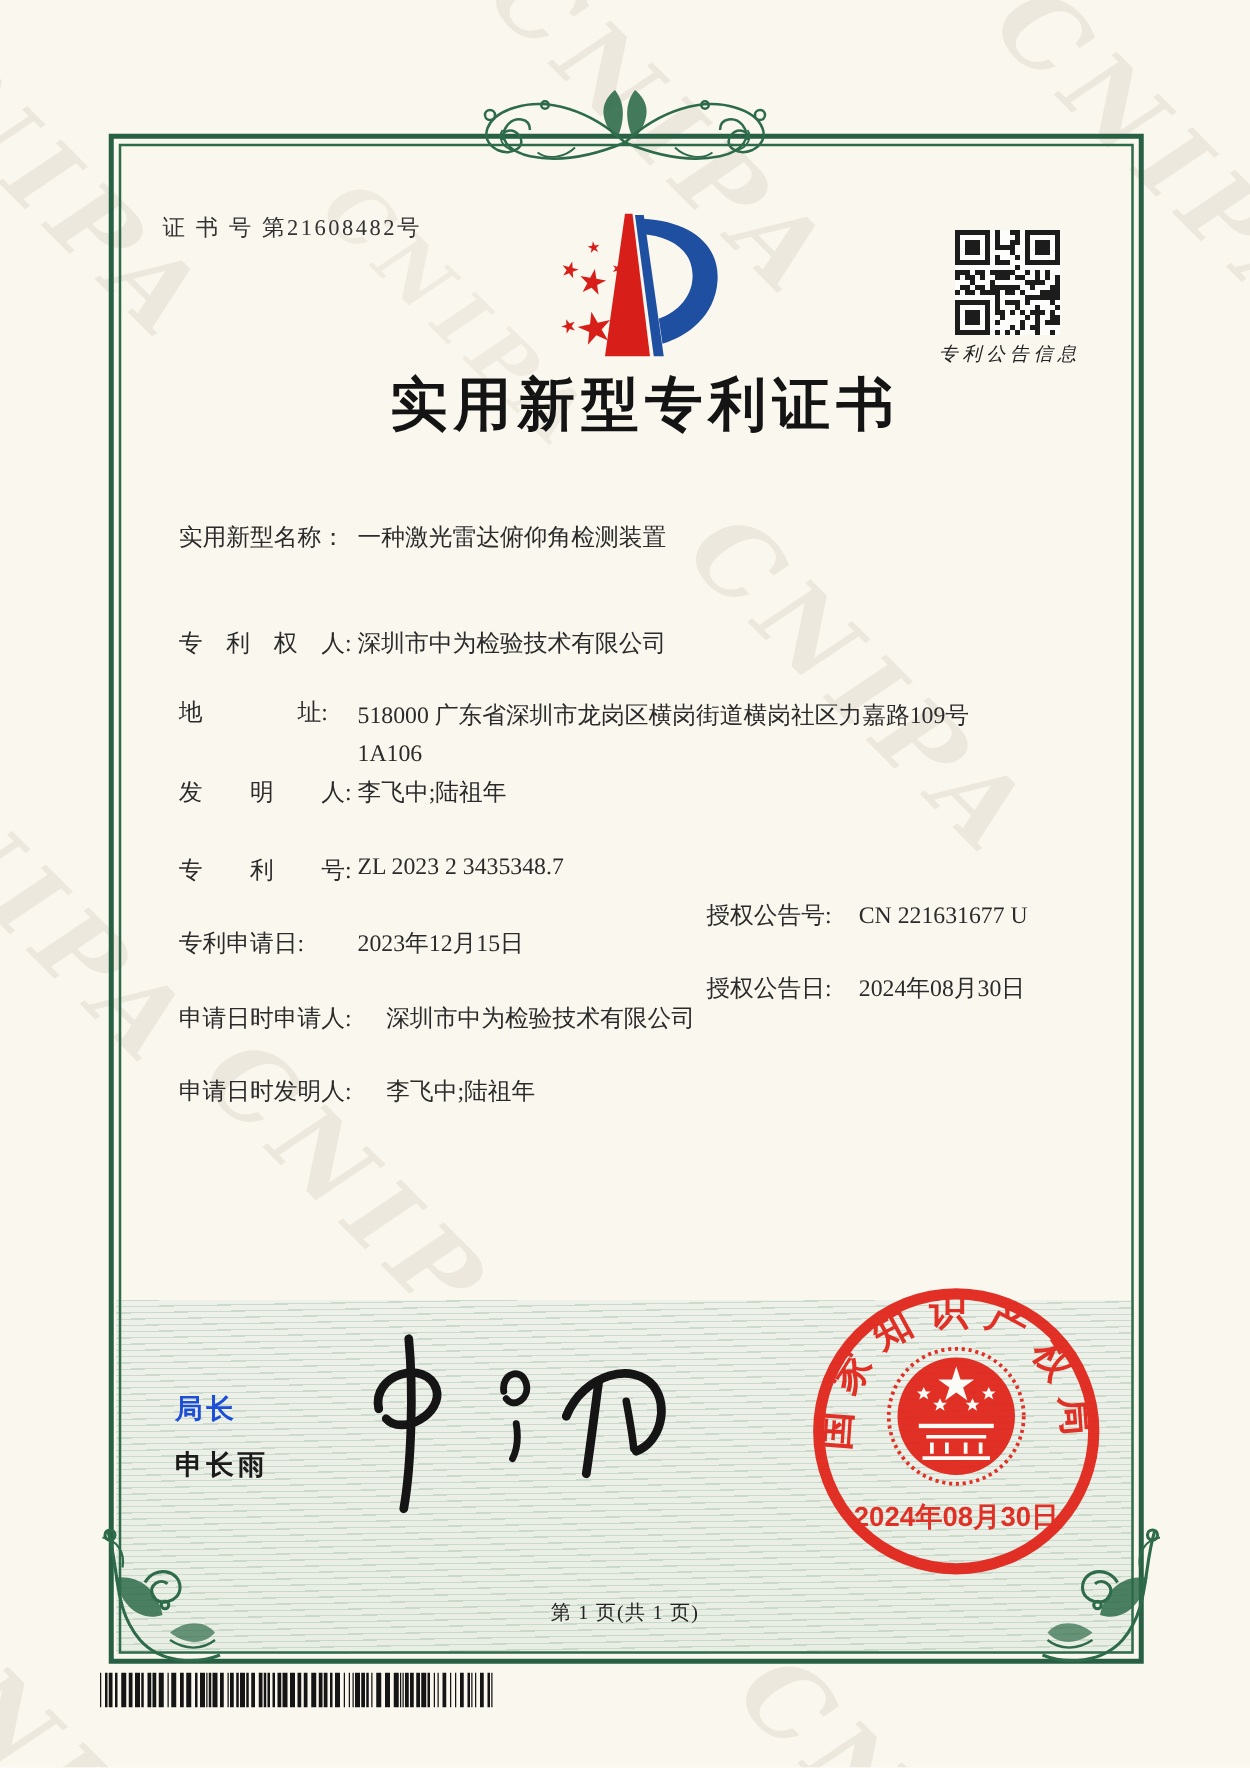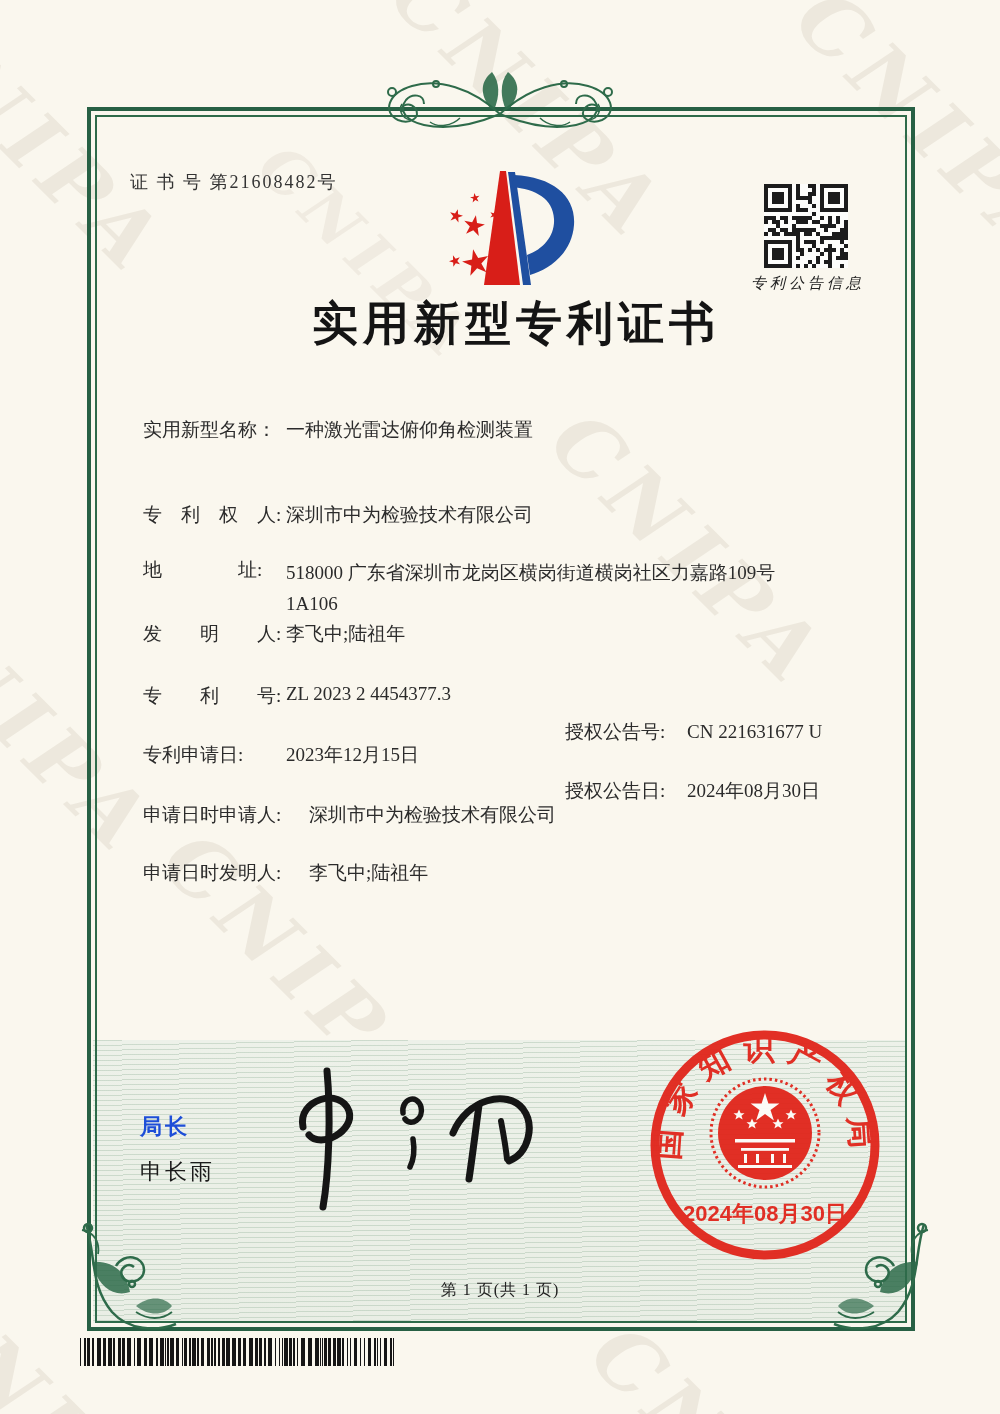--- a/index.html
+++ b/index.html
@@ -39,21 +39,21 @@
   .row2{position:absolute;left:565px;font-size:19px;color:#2b2b2b;white-space:nowrap;}
   .row2 .lbl{display:inline-block;width:122px;margin-top:36px;}
 
   .statement{position:absolute;left:122px;top:952px;width:762px;font-size:17.5px;
       line-height:39px;color:#1e1e1e;letter-spacing:1px;font-style:italic;}
   .statement .l1{text-indent:2em;}
 
   .sig-title{position:absolute;left:140px;top:1112px;font-family:"Liberation Sans","DejaVu Sans",sans-serif;
       font-weight:700;font-size:22px;letter-spacing:3px;color:#1d4ed8;}
   .sig-name{position:absolute;left:140px;top:1157px;font-family:"Liberation Sans","DejaVu Sans",sans-serif;
-      font-weight:400;font-size:22px;letter-spacing:3px;color:#1b1b1b;}
+      font-weight:700;font-size:22px;letter-spacing:3px;color:#1b1b1b;}
   .sig-svg{position:absolute;left:255px;top:1055px;}
 
   .seal{position:absolute;left:645px;top:1025px;width:240px;height:240px;}
 
   .page-no{position:absolute;left:0;top:1280px;width:1000px;text-align:center;
       font-size:16px;letter-spacing:1px;color:#222;}
 
   .barcode{position:absolute;left:80px;top:1338px;width:320px;height:28px;}
 
   .flourish-top{position:absolute;left:340px;top:66px;}
@@ -293,21 +293,21 @@
   <div class="row" style="top:502px;">
     <span class="lbl">专　利　权　人:</span><span class="val">深圳市中为检验技术有限公司</span>
   </div>
   <div class="row" style="top:557px;">
     <span class="lbl">地　　　　址:</span><span class="val wrap"><span>518000 广东省深圳市龙岗区横岗街道横岗社区力嘉路109号</span><br><span>1A106</span></span>
   </div>
   <div class="row" style="top:621px;">
     <span class="lbl">发　　明　　人:</span><span class="val">李飞中;陆祖年</span>
   </div>
   <div class="row" style="top:683px;">
-    <span class="lbl">专　　利　　号:</span><span class="val">ZL 2023 2 4454377.3</span>
+    <span class="lbl">专　　利　　号:</span><span class="val">ZL 2023 2 3435348.7</span>
   </div>
   <div class="row2" style="top:683px;">
     <span class="lbl">授权公告号:</span><span class="val">CN 221631677 U</span>
   </div>
   <div class="row" style="top:742px;">
     <span class="lbl">专利申请日:</span><span class="val">2023年12月15日</span>
   </div>
   <div class="row2" style="top:742px;">
     <span class="lbl">授权公告日:</span><span class="val">2024年08月30日</span>
   </div>

